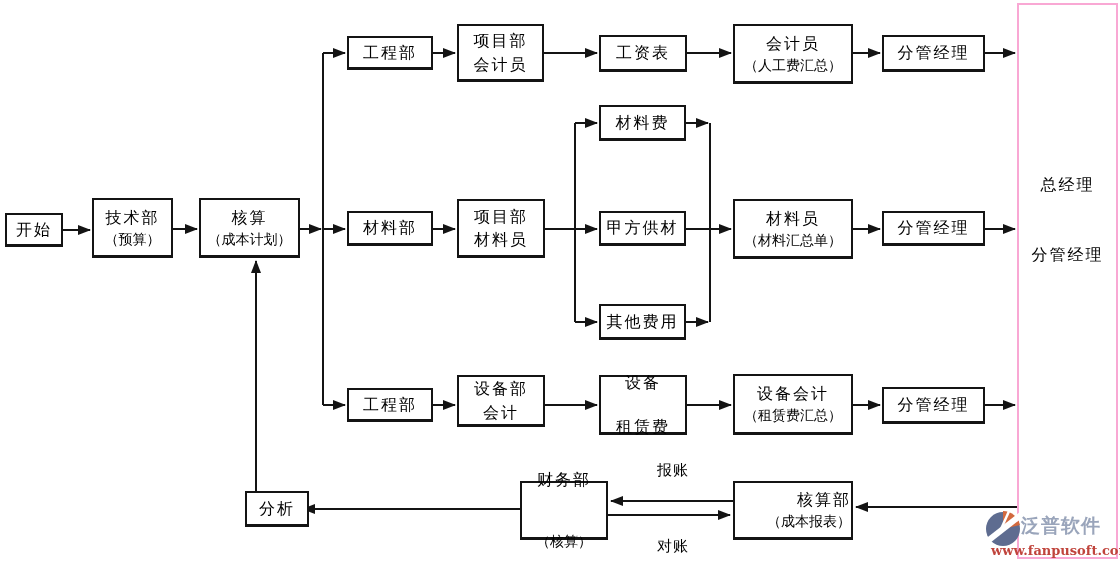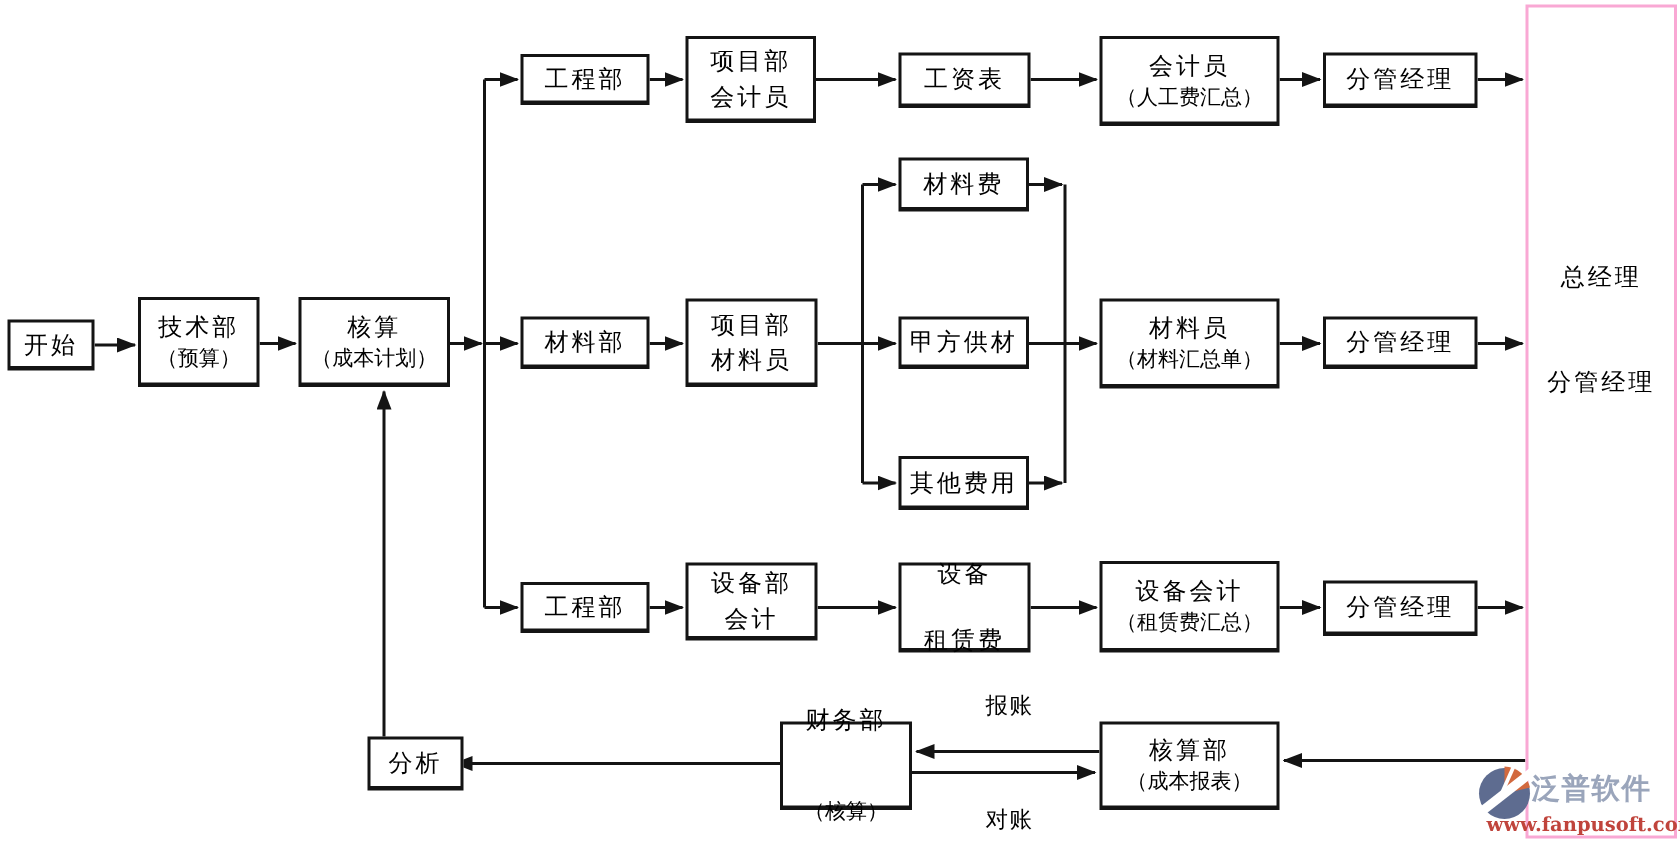--- a/index.html
+++ b/index.html
@@ -159,21 +159,21 @@
     <span class="tall-label" style="top:240px;">分管经理</span>
   </div>
 
   <div class="box" style="left:213px;top:491px;width:64px;height:36px;margin-left:32px;">
     <span class="t1">分析</span>
   </div>
   <div class="box" style="left:520px;top:481px;width:88px;height:59px;gap:40px;">
     <span class="t1">财务部</span>
     <span class="t2">（核算）</span>
   </div>
-  <div class="box" style="left:733px;top:481px;width:120px;height:59px;">
+  <div class="box" style="left:733px;top:481px;width:120px;height:59px;align-items:flex-end;">
     <span class="t1">核算部</span>
     <span class="t2">（成本报表）</span>
   </div>
 
   <span class="edge-label" style="left:657px;top:461px;">报账</span>
   <span class="edge-label" style="left:657px;top:537px;">对账</span>
 
   <div>
     <svg style="position:absolute;left:984px;top:509px;" width="38" height="40" viewBox="0 0 38 40" xmlns="http://www.w3.org/2000/svg">
       <circle cx="19" cy="20" r="17" fill="#5e6c90"></circle>

